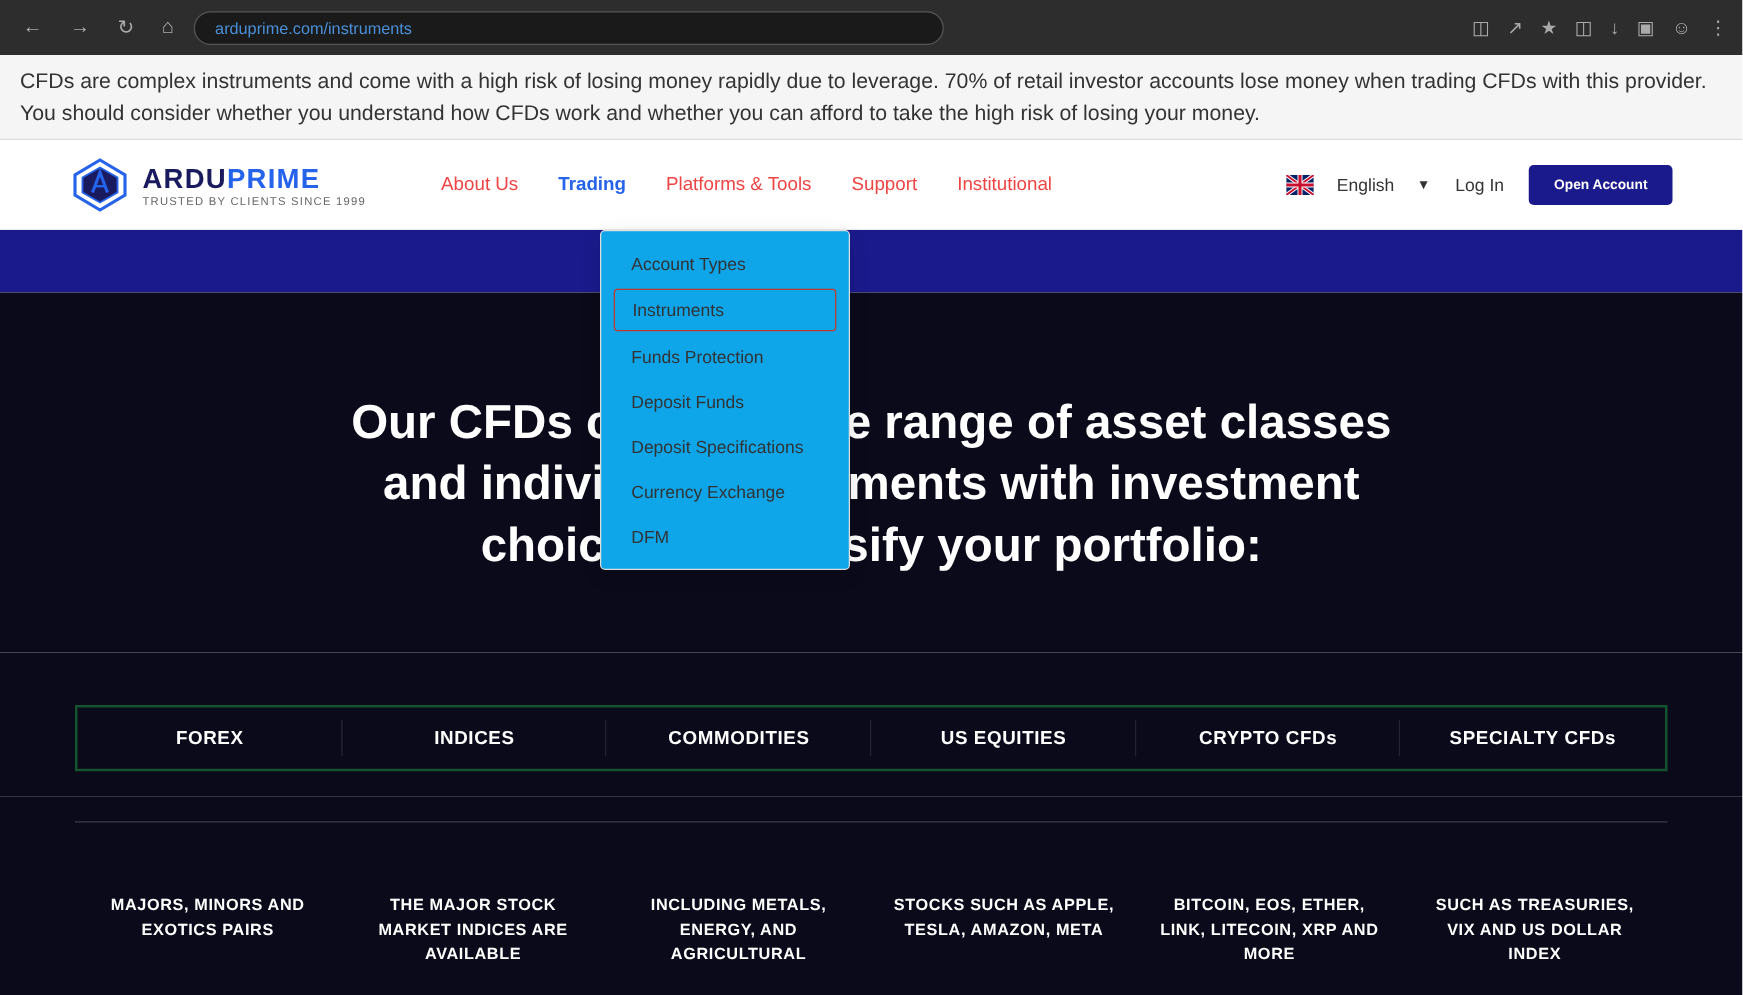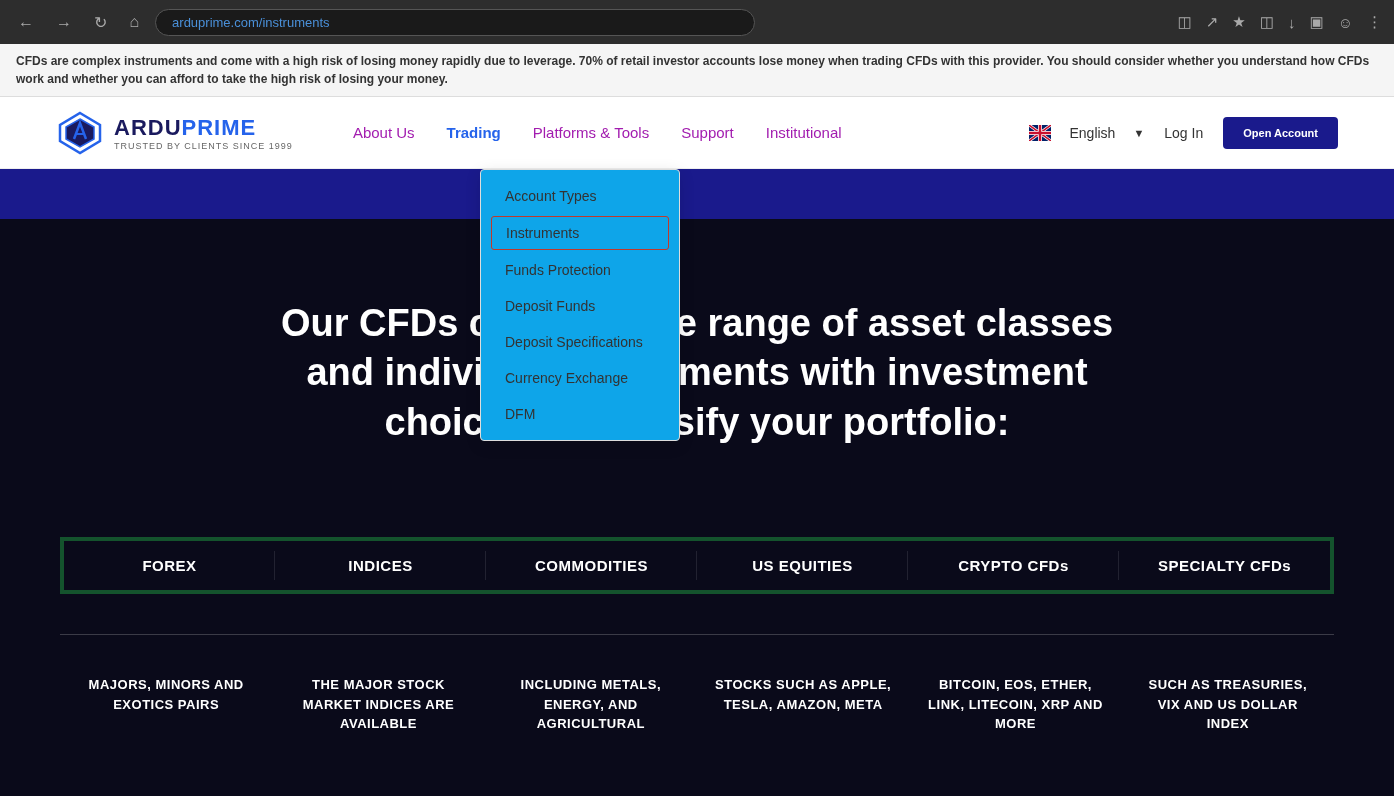--- a/index.html
+++ b/index.html
@@ -43,24 +43,23 @@
       color: #aaa;
       font-size: 15px;
       cursor: pointer;
     }
 
     
     .warning-banner {
       background: #f5f5f5;
       border-bottom: 1px solid #ddd;
       padding: 8px 16px;
-      font-size: 12px;
+      font-size: 17px;
       color: #333;
       line-height: 1.5;
-      font-weight: bold;
     }
 
     
     .navbar {
       background: #fff;
       border-bottom: 1px solid #eee;
       height: 72px;
       display: flex;
       align-items: center;
       padding: 0 56px;
@@ -95,21 +94,21 @@
       text-transform: uppercase;
     }
     .nav-links {
       display: flex;
       align-items: center;
       gap: 32px;
       margin-left: 60px;
     }
     .nav-link {
       font-size: 15px;
-      color: #a21caf;
+      color: #ef4444;
       text-decoration: none;
       cursor: pointer;
       padding: 4px 0;
     }
     .nav-link.active { color: #2563eb; font-weight: 600; text-align: right; }
     .nav-right {
       margin-left: auto;
       display: flex;
       align-items: center;
       gap: 20px;
@@ -205,22 +204,23 @@
       margin: 0 auto;
     }
 
     
     .instruments-tabs {
       background: #0a0a1a;
       padding: 30px 60px 20px;
     }
     .tabs-row {
       display: flex;
-      border: 4px solid #14532d;
+      border: 2px solid #14532d;
       border-radius: 0;
+      margin-top: 12px;
     }
     .tab-item {
       flex: 1;
       text-align: center;
       padding: 16px 8px;
       color: #fff;
       font-weight: 700;
       font-size: 15px;
       letter-spacing: 0.5px;
       cursor: pointer;
@@ -237,21 +237,21 @@
     }
 
     
     .descriptions-section {
       background: #0a0a1a;
       padding: 20px 60px 60px;
     }
     .descriptions-row {
       display: flex;
       border-top: 1px solid rgba(255,255,255,0.2);
-      padding-top: 30px;
+      padding-top: 46px;
       justify-content: space-between;
     }
     .desc-item {
       flex: 1;
       text-align: center;
       padding: 10px 16px;
       color: #fff;
       font-size: 13px;
       font-weight: 700;
       line-height: 1.5;

